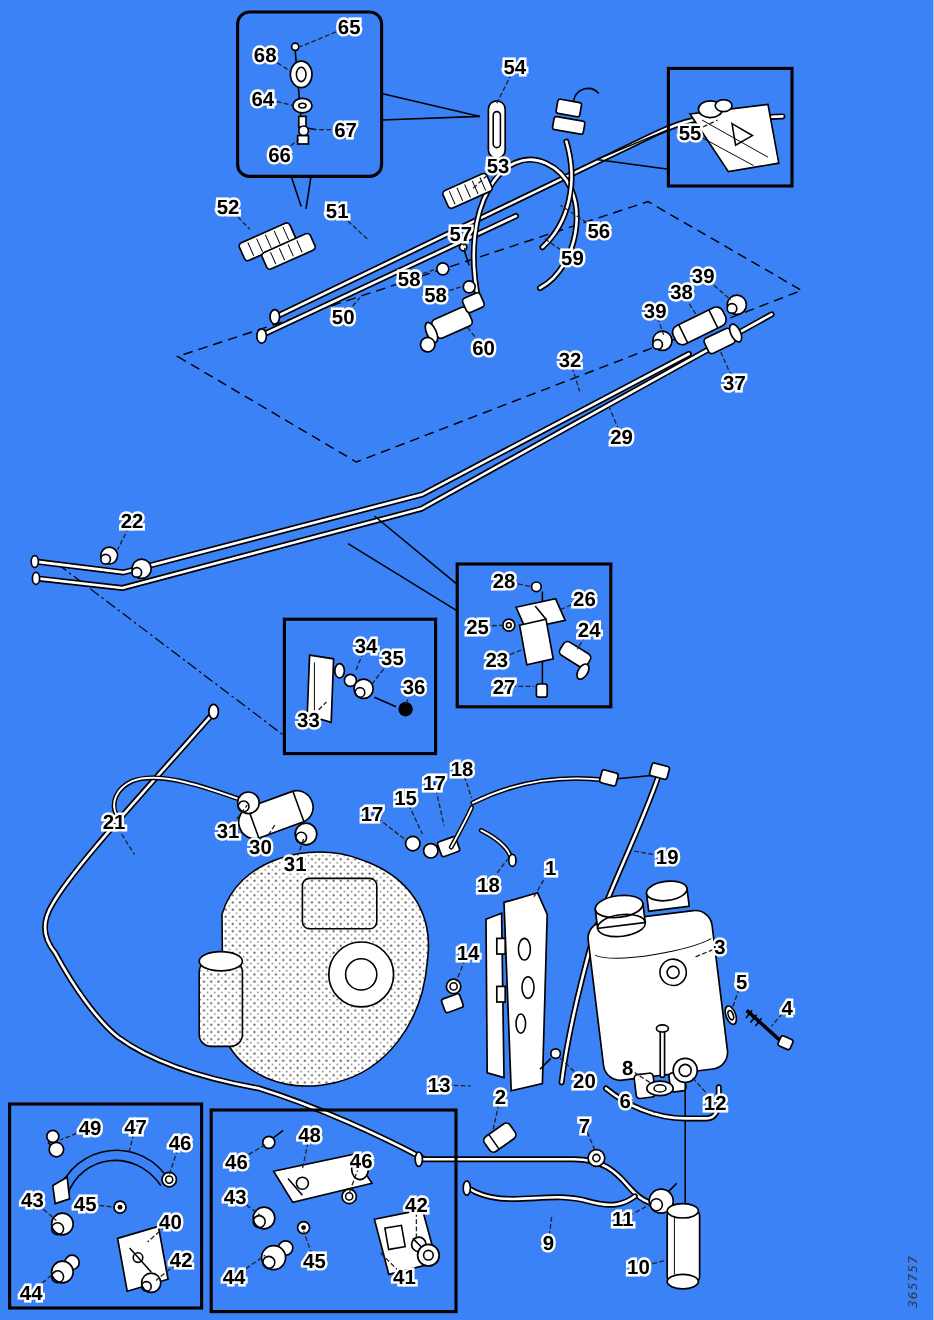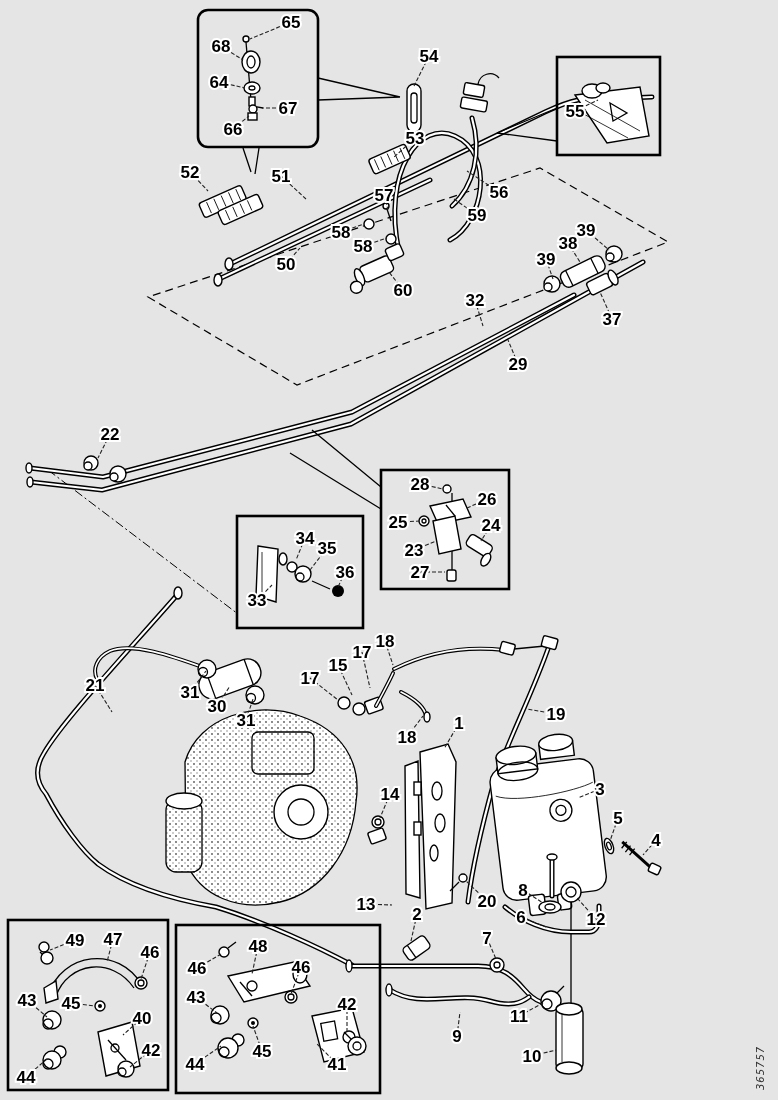--- a/index.html
+++ b/index.html
@@ -1,16 +1,16 @@
 <!DOCTYPE html>
 <html><head>
 <meta charset="utf-8">
 <style>
   html,body{margin:0;padding:0;background:#fff;}
-  #page{position:relative;width:778px;height:1100px;background:#e5e5e5;overflow:hidden;
+  #page{position:relative;width:778px;height:1100px;background:#3b82f6;overflow:hidden;
         font-family:"Liberation Sans",sans-serif;}
   svg{position:absolute;left:0;top:0;}
   .tube{stroke:#000;stroke-width:5;fill:none;stroke-linejoin:round;stroke-linecap:round;}
   .tubein{stroke:#fff;stroke-width:2.2;fill:none;stroke-linejoin:round;stroke-linecap:round;}
   .tube2{stroke:#000;stroke-width:4;fill:none;stroke-linejoin:round;stroke-linecap:round;}
   .tubein2{stroke:#fff;stroke-width:1.6;fill:none;stroke-linejoin:round;stroke-linecap:round;}
   .thin{stroke:#000;stroke-width:1.3;fill:none;}
   .hatch{stroke:#000;stroke-width:.8;fill:none;}
   .part{fill:#fff;stroke:#000;stroke-width:1.4;}
   .dark{fill:#000;stroke:none;}

